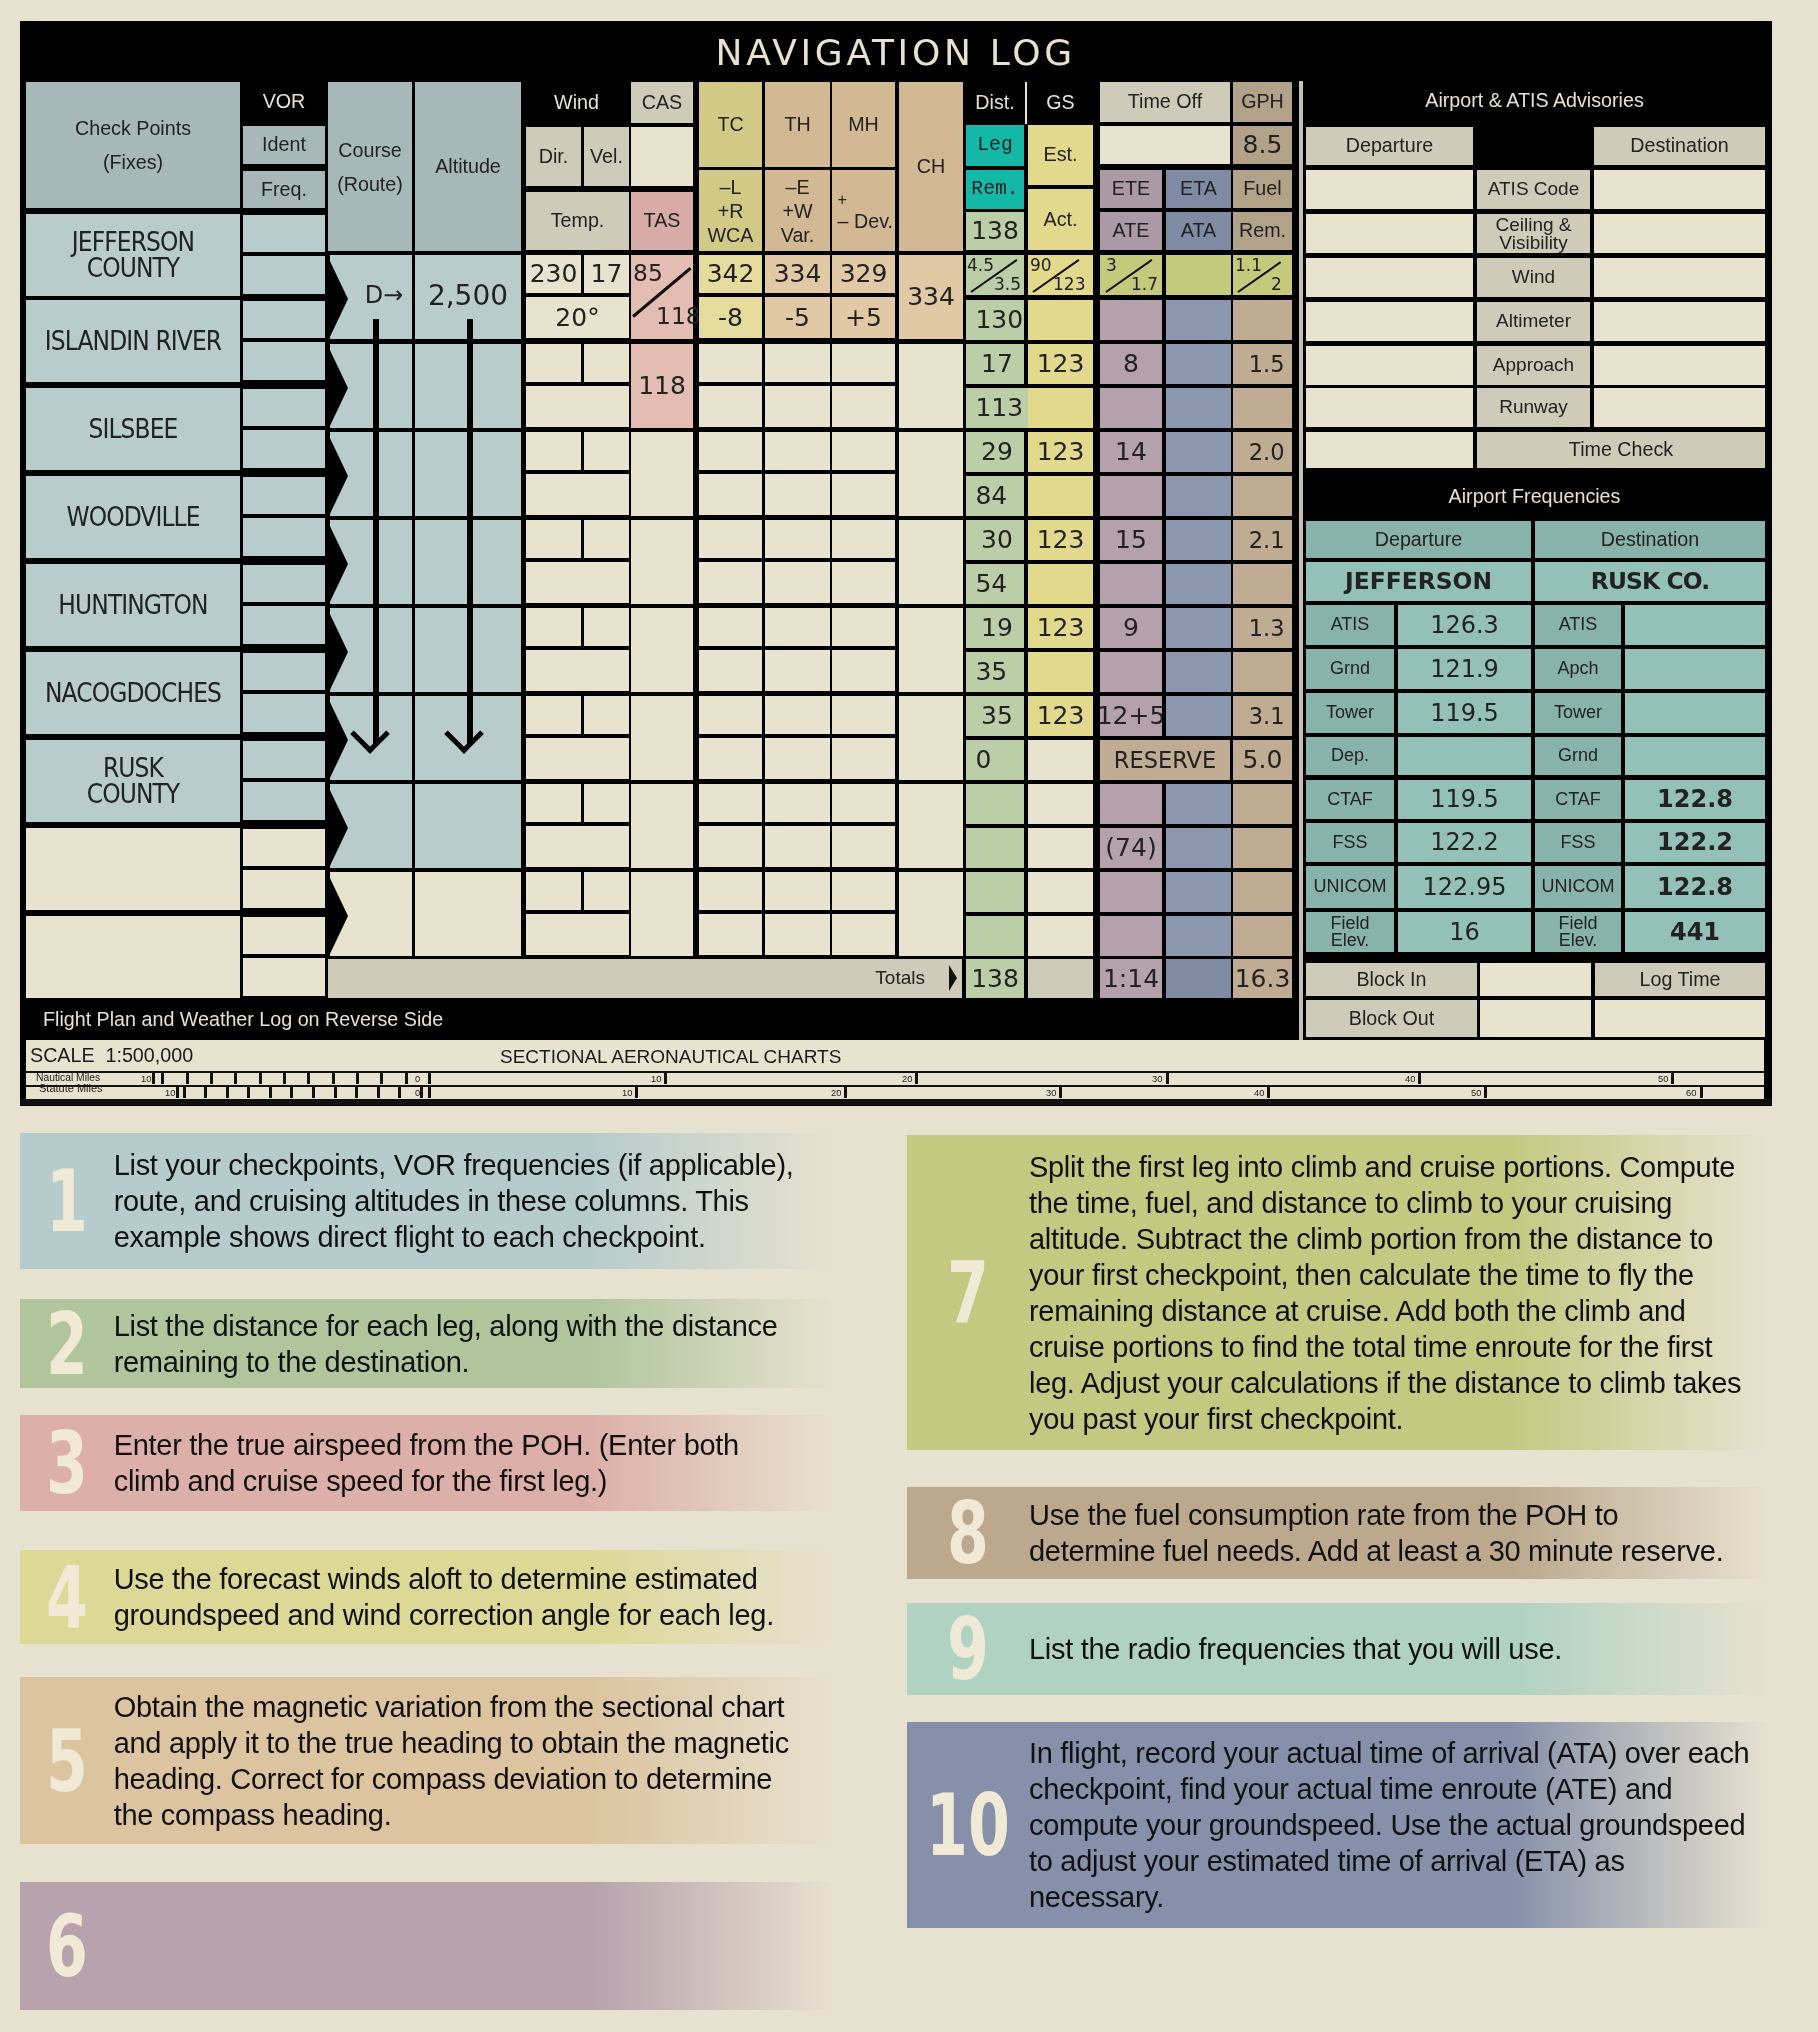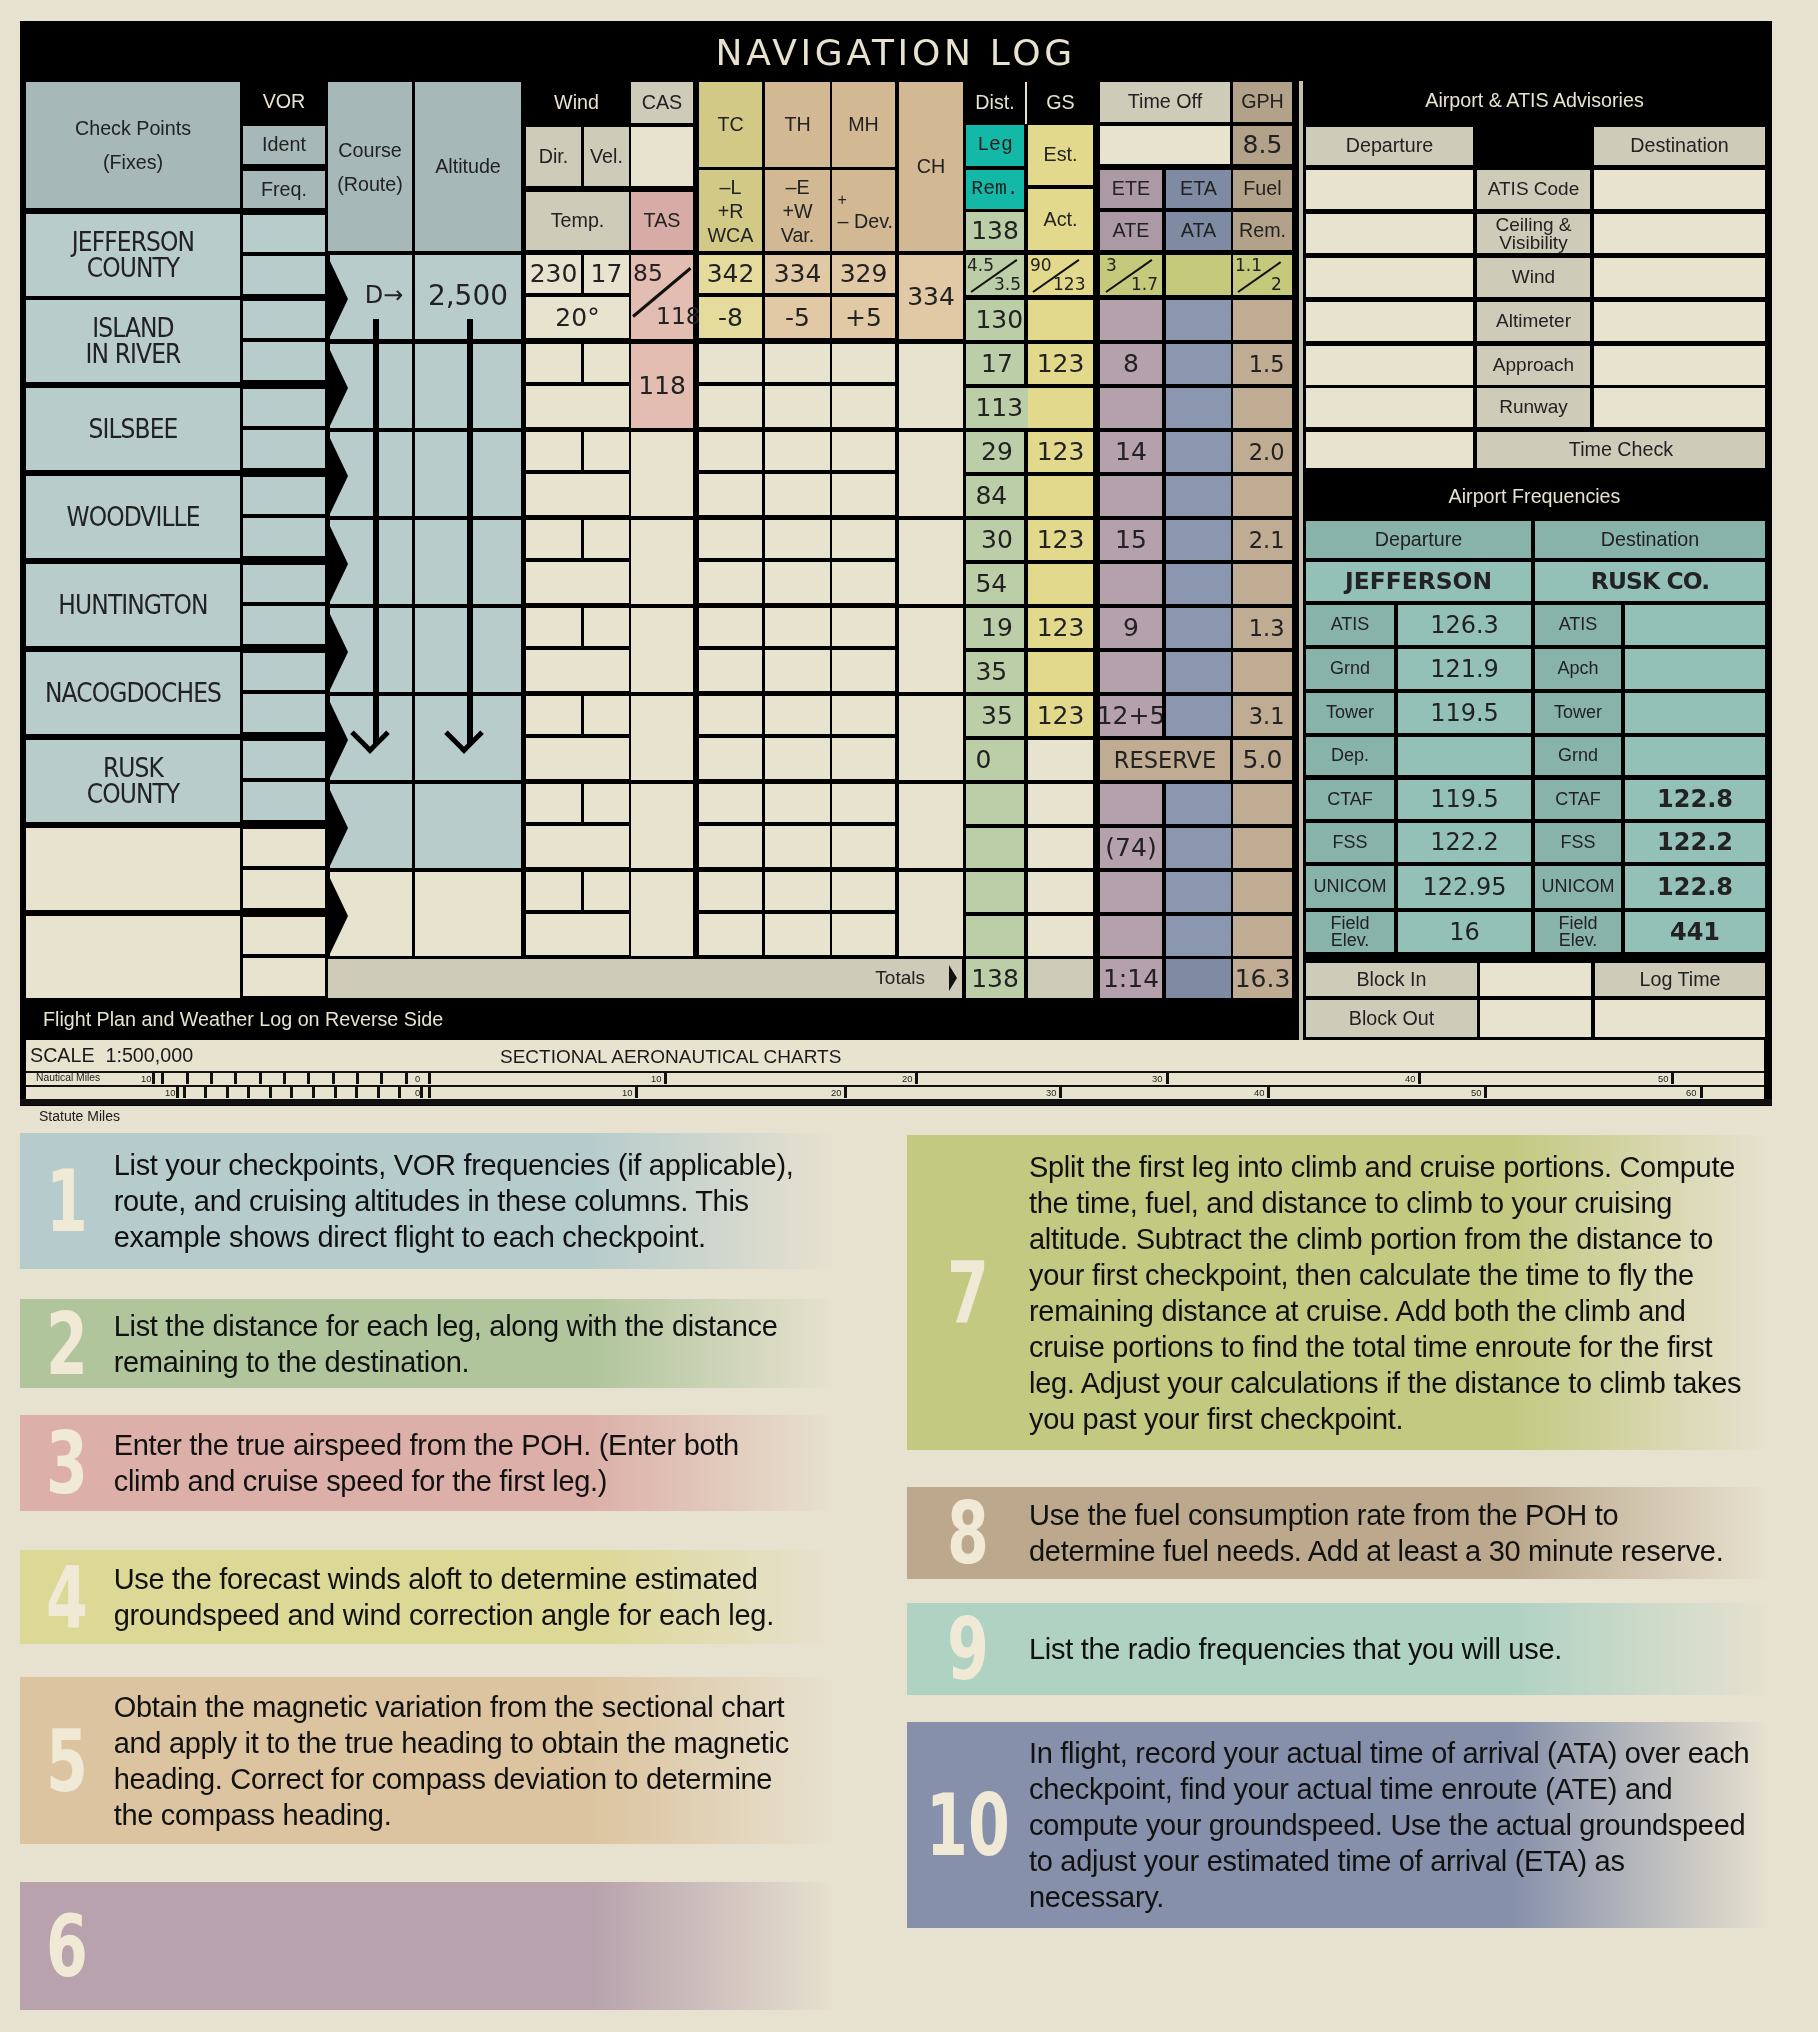--- a/index.html
+++ b/index.html
@@ -105,21 +105,21 @@
 <div class="c brown hd" style="left:1233px;top:82px;width:59px;height:40px;">GPH</div>
 <div class="c brown hand" style="left:1233px;top:126px;width:59px;height:38px;">8.5</div>
 <div class="c brown hd" style="left:1233px;top:170px;width:59px;height:38px;">Fuel</div>
 <div class="c brown hd" style="left:1233px;top:212px;width:59px;height:38px;">Rem.</div>
 
 <div id="grid">
     <div class="c blue place" style="left: 26px; top: 214px; width: 214px; height: 82px; flex-direction: column;">
       <span>JEFFERSON</span>
       <span>COUNTY</span>
     </div>
-    <div class="c blue place" style="left: 26px; top: 300px; width: 214px; height: 82px; flex-direction: column;">
+    <div class="c blue place" style="left: 26px; top: 300px; width: 214px; height: 82px; flex-direction: row;">
       <span>ISLAND</span>
       <span>IN RIVER</span>
     </div>
     <div class="c blue place" style="left: 26px; top: 388px; width: 214px; height: 82px; flex-direction: column;">
       <span>SILSBEE</span>
     </div>
     <div class="c blue place" style="left: 26px; top: 476px; width: 214px; height: 82px; flex-direction: column;">
       <span>WOODVILLE</span>
     </div>
     <div class="c blue place" style="left: 26px; top: 564px; width: 214px; height: 82px; flex-direction: column;">
@@ -460,21 +460,21 @@
 <div class="c stone hd" style="left:1306px;top:1000px;width:171px;height:37px;">Block Out</div>
 <div class="c cream" style="left:1480px;top:1000px;width:111px;height:37px;"></div>
 <div class="c cream" style="left:1595px;top:1000px;width:170px;height:37px;"></div>
 
 <div class="abs cream" style="left:26px;top:1040px;width:1738px;height:61px;"></div>
 <div class="abs" style="left:30px;top:1044px;font-size:19.7px;white-space:pre;">SCALE  1:500,000</div>
 <div class="abs" style="left:500px;top:1046px;font-size:19px;">SECTIONAL AERONAUTICAL CHARTS</div>
 <div class="abs" style="left:26px;top:1071px;width:1738px;height:1.9px;background:#111;"></div>
 <div class="abs" style="left:26px;top:1085px;width:1738px;height:1.9px;background:#111;"></div>
 <div class="abs" style="left:36px;top:1072px;font-size:10.3px;">Nautical Miles</div>
-<div class="abs" style="left:39px;top:1108px;font-size:14px;">Statute Miles</div>
+<div class="abs" style="left:39px;top:1082px;font-size:11px;">Statute Miles</div>
 <div id="scale-ticks">
     <div class="abs" style="left:161px;top:1073px;width:2.8px;height:11.2px;background:#111;"></div>
     <div class="abs" style="left:186px;top:1073px;width:2.8px;height:11.2px;background:#111;"></div>
     <div class="abs" style="left:210px;top:1073px;width:2.8px;height:11.2px;background:#111;"></div>
     <div class="abs" style="left:234px;top:1073px;width:2.8px;height:11.2px;background:#111;"></div>
     <div class="abs" style="left:259px;top:1073px;width:2.8px;height:11.2px;background:#111;"></div>
     <div class="abs" style="left:283px;top:1073px;width:2.8px;height:11.2px;background:#111;"></div>
     <div class="abs" style="left:307px;top:1073px;width:2.8px;height:11.2px;background:#111;"></div>
     <div class="abs" style="left:332px;top:1073px;width:2.8px;height:11.2px;background:#111;"></div>
     <div class="abs" style="left:356px;top:1073px;width:2.8px;height:11.2px;background:#111;"></div>

